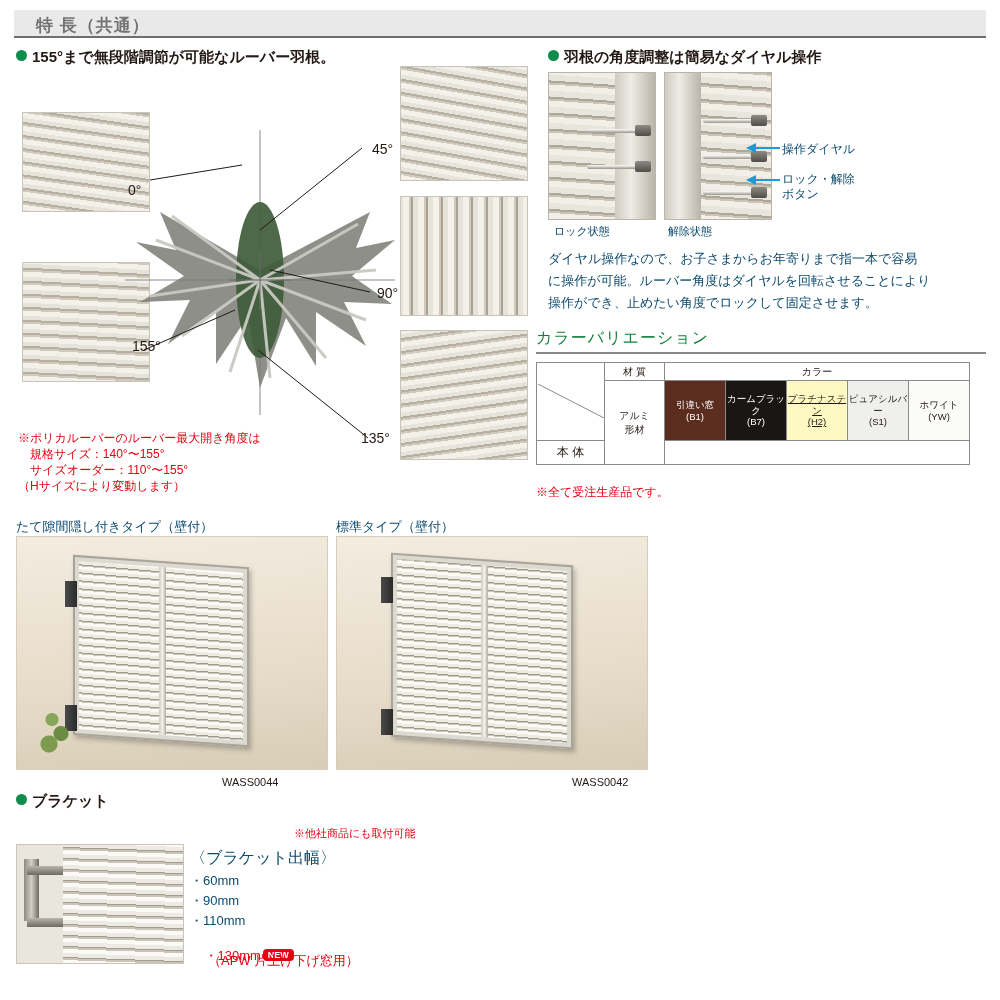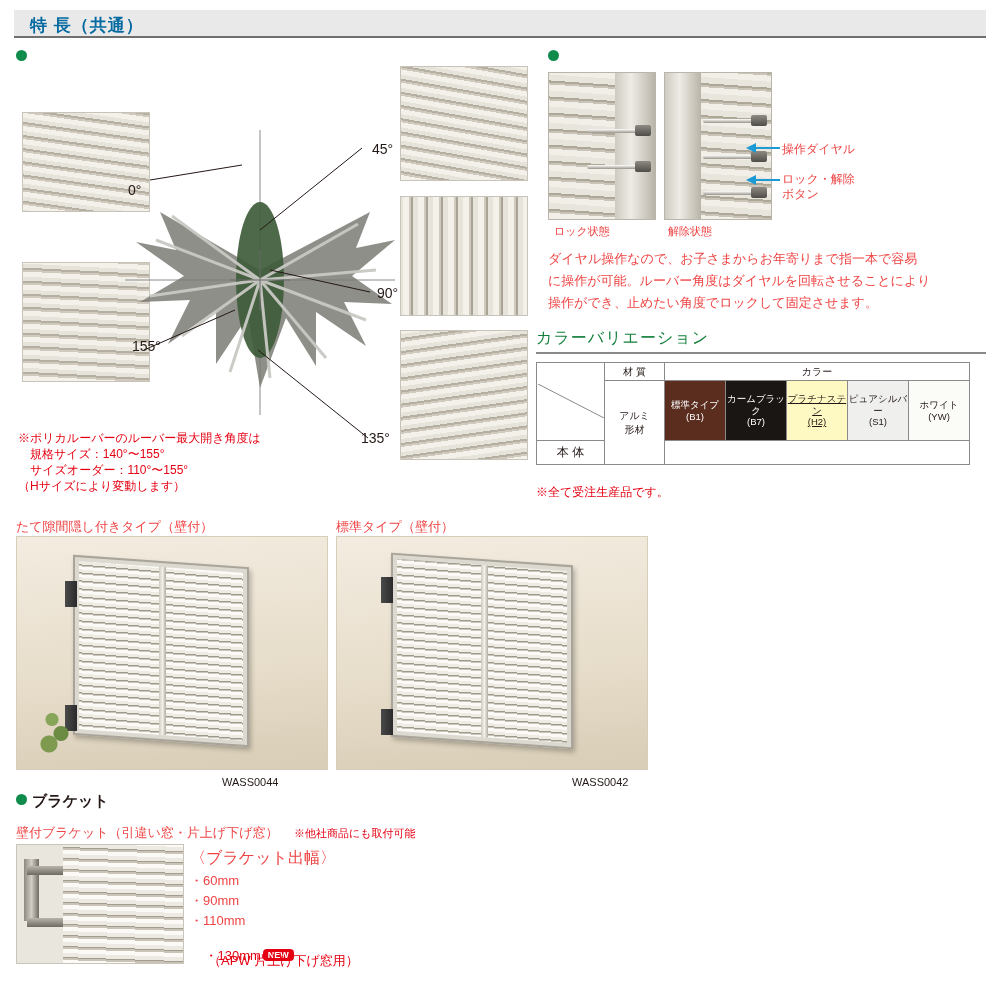--- a/index.html
+++ b/index.html
@@ -15,37 +15,37 @@
   }
   .page { position:relative; width:1000px; height:1000px; }
 
   
   .title-bar {
     position:absolute; left:14px; top:10px; width:972px; height:28px;
     background:#e9e9e9;
     border-bottom:2px solid #6f6f6f;
   }
   .title-bar .t {
-    position:absolute; left:16px; top:4px;
-    font-size:17px; font-weight:bold; letter-spacing:1px; color:#0369a1;
+    position:absolute; left:22px; top:4px;
+    font-size:17px; font-weight:bold; letter-spacing:1px; color:#737373;
   }
 
   
   .bullet-h {
     position:absolute;
     font-size:15px; font-weight:bold; color:#231815;
     white-space:nowrap;
   }
   .bullet-h .dot {
     display:inline-block; width:11px; height:11px; border-radius:50%;
     background:#0f8b4c; margin-right:5px; vertical-align:1px;
   }
 
   
-  .txt { position:absolute; white-space:pre; color:#ef4444; }
+  .txt { position:absolute; white-space:pre; color:#0c4a6e; }
   .small { font-size:11px; }
 
   
   .louver {
     position:absolute;
     background:#e7e4dc;
     border:1px solid #c8c4ba;
     overflow:hidden;
   }
   .louver::before {
@@ -201,21 +201,21 @@
 </head>
 <body>
 
 <div class="page">
 
   <div class="title-bar">
     <div class="t">特 長（共通）</div>
   </div>
 
   <div class="bullet-h" style="left:16px; top:48px;">
-    <span class="dot"></span>
+    <span class="dot"></span><span>155°まで無段階調節が可能なルーバー羽根。</span>
   </div>
 
   <div class="louver" style="left:22px; top:112px; width:128px; height:100px; --ang:8deg;"></div>
   <div class="louver" style="left:22px; top:262px; width:128px; height:120px; --ang:3deg;"></div>
 
   <div class="louver" style="left:400px; top:66px; width:128px; height:115px; --ang:10deg;"></div>
   <div class="louver v" style="left:400px; top:196px; width:128px; height:120px; --ang:0deg;"></div>
   <div class="louver" style="left:400px; top:330px; width:128px; height:130px; --ang:-8deg;"></div>
 
   <svg class="diagram" viewBox="0 0 280 300">
@@ -260,21 +260,21 @@
   <div class="ang-label" style="left:377px; top:285px;">90°</div>
   <div class="ang-label" style="left:361px; top:430px;">135°</div>
   <div class="ang-label" style="left:132px; top:338px;">155°</div>
 
   <div class="txt red" style="left:18px; top:430px; font-size:12px; line-height:16px;">※ポリカルーバーのルーバー最大開き角度は</div>
   <div class="txt red" style="left:18px; top:446px; font-size:12px; line-height:16px;">　規格サイズ：140°〜155°</div>
   <div class="txt red" style="left:18px; top:462px; font-size:12px; line-height:16px;">　サイズオーダー：110°〜155°</div>
   <div class="txt red" style="left:18px; top:478px; font-size:12px; line-height:16px;">（Hサイズにより変動します）</div>
 
   <div class="bullet-h" style="left:548px; top:48px;">
-    <span class="dot"></span>
+    <span class="dot"></span><span>羽根の角度調整は簡易なダイヤル操作</span>
   </div>
 
   <div class="dialphoto" style="left:548px; top:72px; width:108px; height:148px;">
     <div class="frame"></div>
     <div class="rod" style="top:56px;"></div>
     <div class="rod" style="top:92px;"></div>
     <div class="knob" style="top:52px;"></div>
     <div class="knob" style="top:88px;"></div>
   </div>
   <div class="dialphoto" style="left:664px; top:72px; width:108px; height:148px;">
@@ -318,21 +318,21 @@
         </svg>
       </td>
       <td style="width:60px; height:18px;">材 質</td>
       <td colspan="5">カラー</td>
     </tr>
     <tr>
       <td rowspan="2" style="line-height:1.35; white-space:pre;">アルミ
 形材</td>
       <td class="swatch" style="width:61px; background:#5a2d1e;">
         <div class="sw-label" style="color:#ffffff;">
-          <div>標準タイプ</div>
+          <div>引違い窓</div>
           <div>(B1)</div>
         </div>
       </td>
       <td class="swatch" style="width:61px; background:#1a1613;">
         <div class="sw-label" style="color:#ffffff;">
           <div>カームブラック</div>
           <div>(B7)</div>
         </div>
       </td>
       <td class="swatch" style="width:61px; background:#fef9c3;text-decoration:underline;">
@@ -384,21 +384,20 @@
     </div>
     <div class="bracket" style="left:44px; top:40px;"></div>
     <div class="bracket" style="left:44px; top:172px;"></div>
   </div>
   <div class="code" style="left:572px; top:776px;">WASS0042</div>
 
   <div class="bullet-h" style="left:16px; top:792px;">
     <span class="dot"></span><span>ブラケット</span>
   </div>
 
-  <div class="txt" style="left:16px; top:824px; font-size:13px;">壁付ブラケット（引違い窓・片上げ下げ窓）</div>
   <div class="txt red" style="left:294px; top:826px; font-size:11px;">※他社商品にも取付可能</div>
 
   <div class="brk-photo" style="left:16px; top:844px; width:168px; height:120px;">
     <div class="plate"></div>
     <div class="arm"></div>
     <div class="arm" style="top:62%;"></div>
   </div>
 
   <div class="txt" style="left:190px; top:848px; font-size:16px;">〈ブラケット出幅〉</div>
   <div class="txt" style="left:190px; top:872px; font-size:13px;">・60mm</div>

